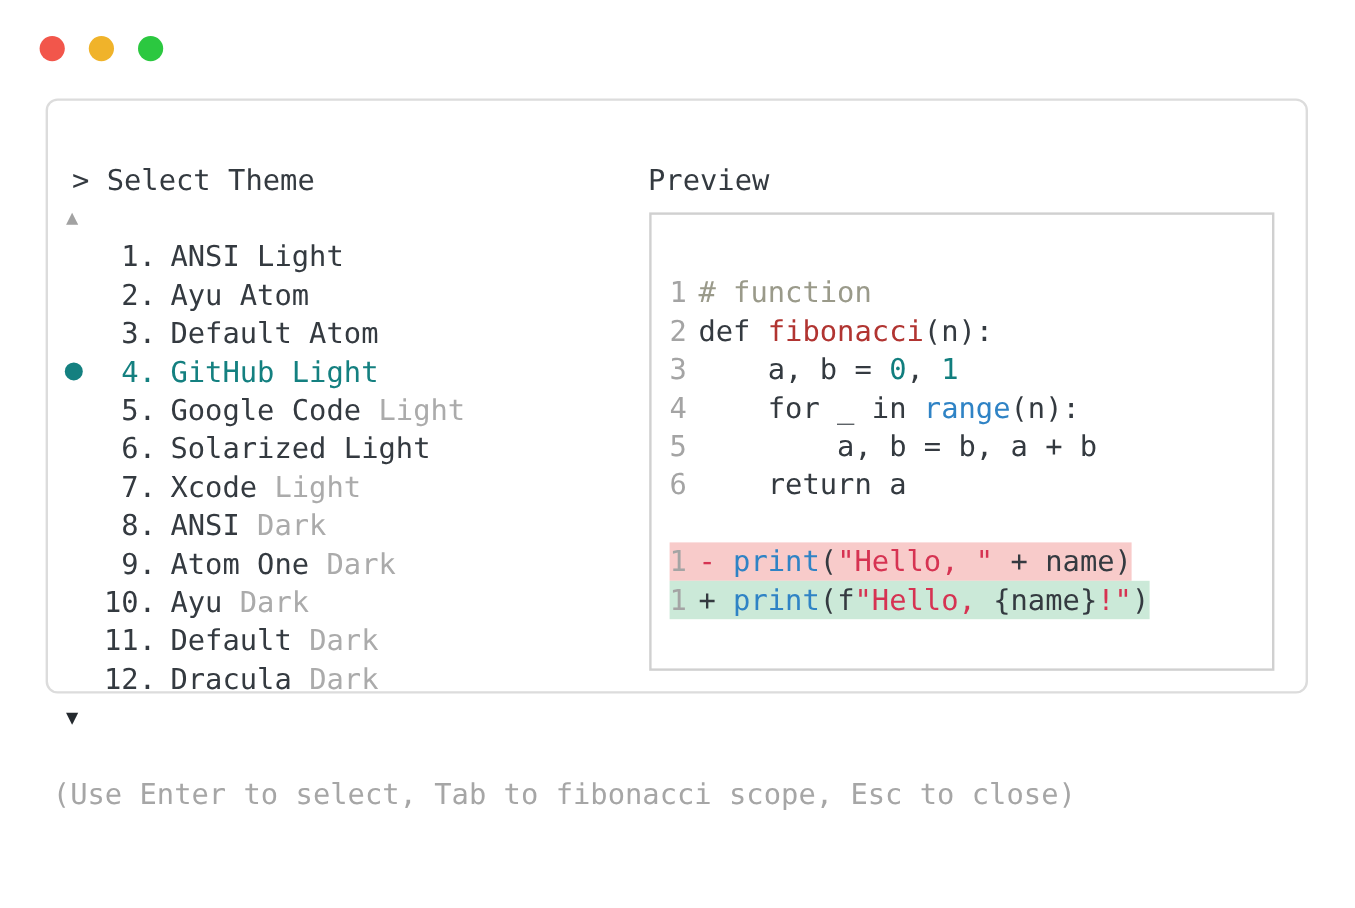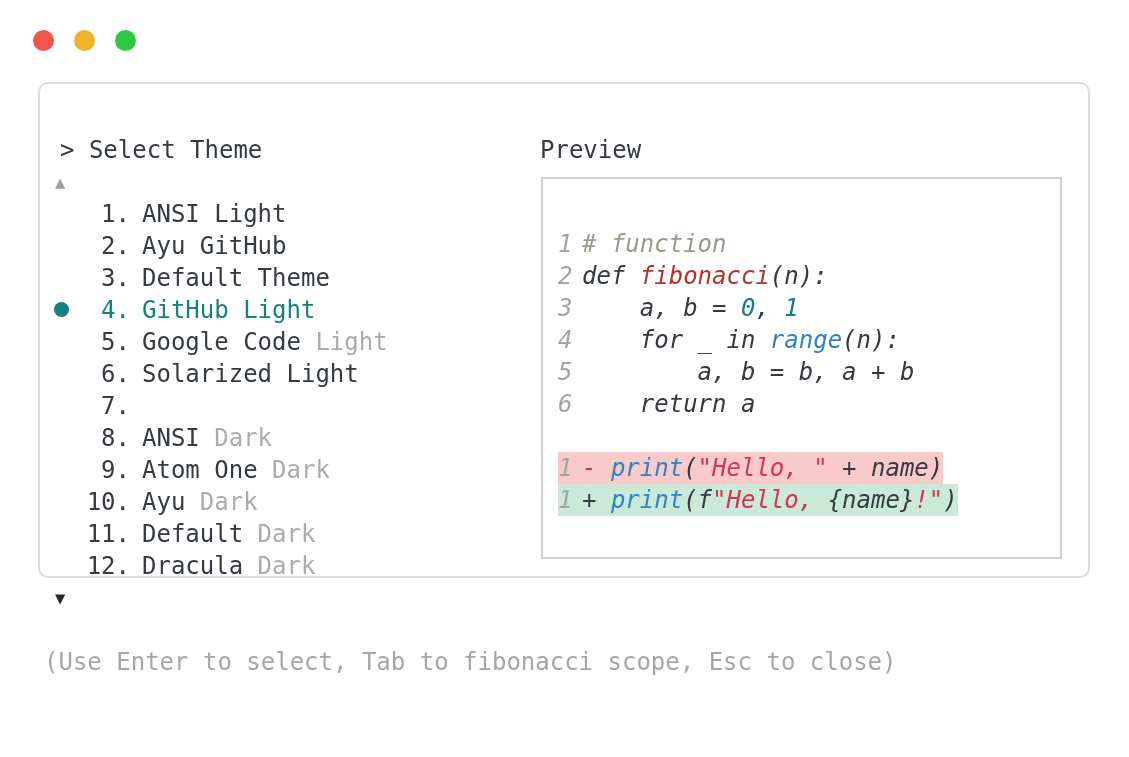--- a/index.html
+++ b/index.html
@@ -31,21 +31,21 @@
   .t-marker{position:absolute;left:14px;top:8px;width:15px;height:15px;border-radius:50%;background:var(--accent-teal,#148080);}
   .t-num{position:absolute;left:40px;width:50px;text-align:right;white-space:pre;}
   .t-label{position:absolute;left:102px;white-space:pre;}
   .t-suffix{color:var(--text-dim,#ababab);}
 
   .footer{position:absolute;left:4px;top:562px;color:var(--footer-gray,#a6a6a6);white-space:pre;}
 
   
   .preview-box{
     position:absolute;left:501px;top:93px;width:521px;height:382px;box-sizing:border-box;
-    border:2px solid var(--preview-border,#d0d0d0);background:#ffffff;font-style:italic;
+    border:2px solid var(--preview-border,#d0d0d0);background:#ffffff;
   }
   .code{position:absolute;left:15px;top:49px;right:2px;}
   .cl{height:32px;white-space:pre;}
   .ln{display:inline-block;width:14px;margin-right:10px;color:var(--line-number-gray,#a4a4a4);}
   .diffwrap{display:inline-block;height:32px;}
   .diffwrap.removed{background:var(--diff-removed-bg,#f8cbca);}
   .diffwrap.added{background:var(--diff-added-bg,#cbe9d8);}
 
   .tok-plain{color:var(--text-dark,#343a40);}
   .tok-comment{color:var(--comment,#9a9a8a);}
@@ -71,41 +71,42 @@
 
   <div class="scroll-up">▲</div>
 
   <div class="theme-list" id="theme-list">
       <div class="t-row">
         <span class="t-num">1.</span>
         <span class="t-label"><span>ANSI Light</span></span>
       </div>
       <div class="t-row">
         <span class="t-num">2.</span>
-        <span class="t-label"><span>Ayu GitHub</span></span>
+        <span class="t-label"><span>Ayu Atom</span></span>
       </div>
       <div class="t-row">
         <span class="t-num">3.</span>
-        <span class="t-label"><span>Default Theme</span></span>
+        <span class="t-label"><span>Default Atom</span></span>
       </div>
       <div class="t-row selected">
         <div class="t-marker"></div>
         <span class="t-num">4.</span>
         <span class="t-label"><span>GitHub Light</span></span>
       </div>
       <div class="t-row">
         <span class="t-num">5.</span>
         <span class="t-label"><span>Google Code</span> <span class="t-suffix">Light</span></span>
       </div>
       <div class="t-row">
         <span class="t-num">6.</span>
         <span class="t-label"><span>Solarized Light</span></span>
       </div>
       <div class="t-row">
         <span class="t-num">7.</span>
+        <span class="t-label"><span>Xcode</span> <span class="t-suffix">Light</span></span>
       </div>
       <div class="t-row">
         <span class="t-num">8.</span>
         <span class="t-label"><span>ANSI</span> <span class="t-suffix">Dark</span></span>
       </div>
       <div class="t-row">
         <span class="t-num">9.</span>
         <span class="t-label"><span>Atom One</span> <span class="t-suffix">Dark</span></span>
       </div>
       <div class="t-row">

